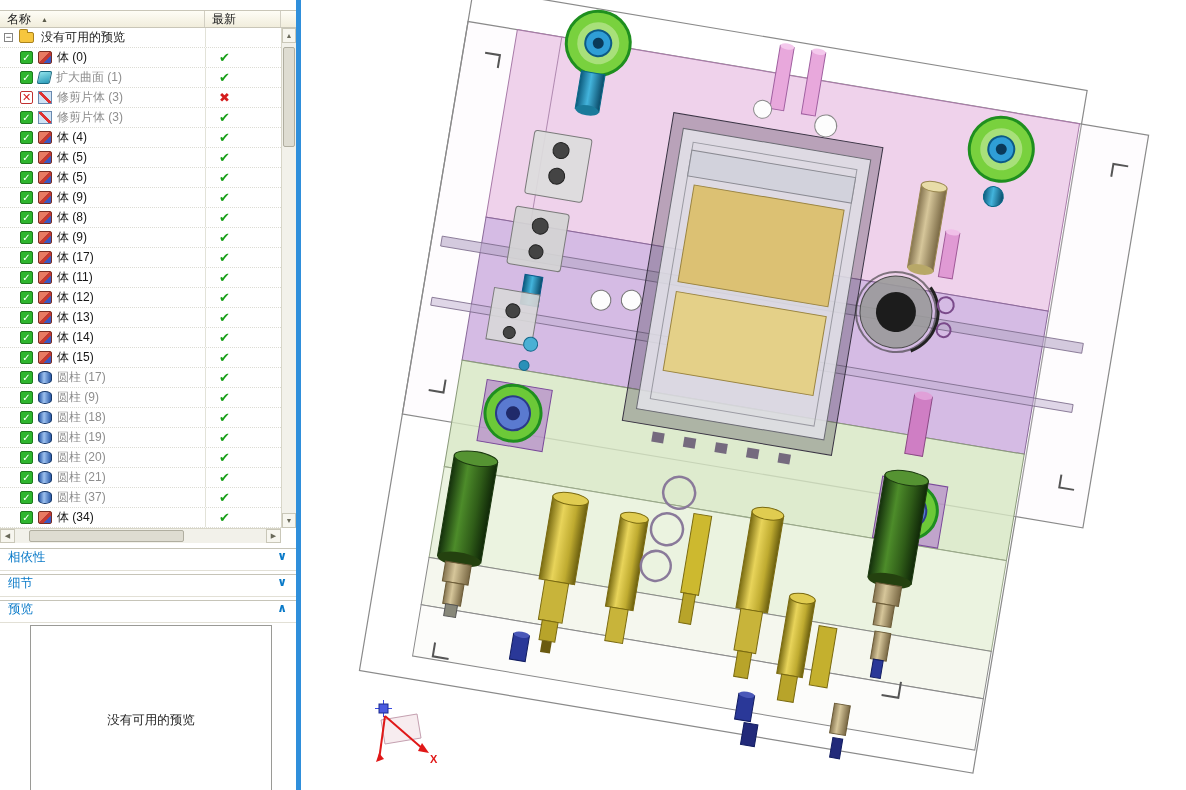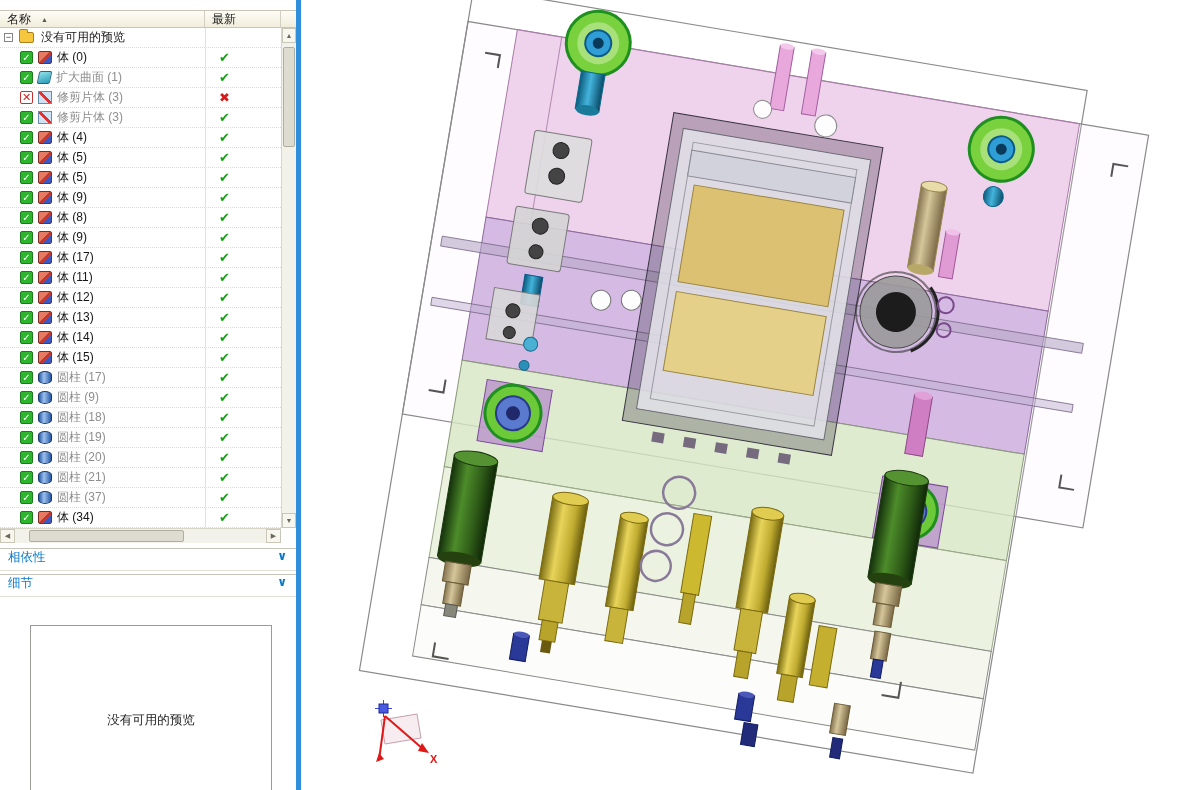--- a/index.html
+++ b/index.html
@@ -267,20 +267,24 @@
       <div class="hbtn">▶</div>
     </div>
 
     <div class="section-header" id="sec0">
       <span>相依性</span>
       <span class="sec-chevron">∨</span>
     </div>
     <div class="section-header" id="sec1">
       <span>细节</span>
       <span class="sec-chevron">∨</span>
+    </div>
+    <div class="section-header" id="sec2">
+      <span>预览</span>
+      <span class="sec-chevron">∧</span>
     </div>
 
     <div class="preview-box">
       <span>没有可用的预览</span>
     </div>
   </aside>
 
   <div class="splitter"></div>
 
   <main class="viewport">

